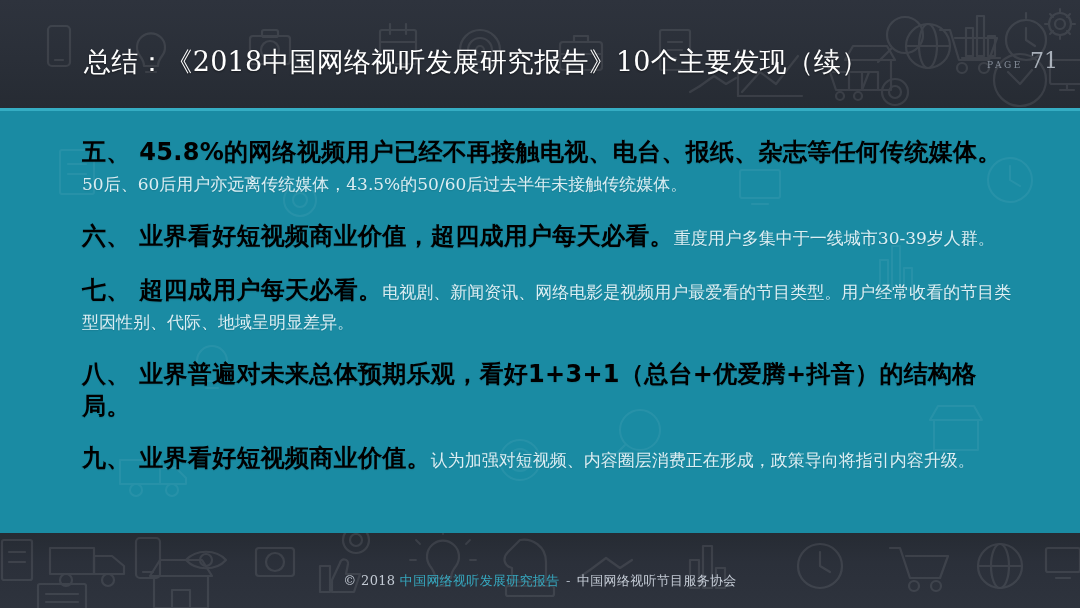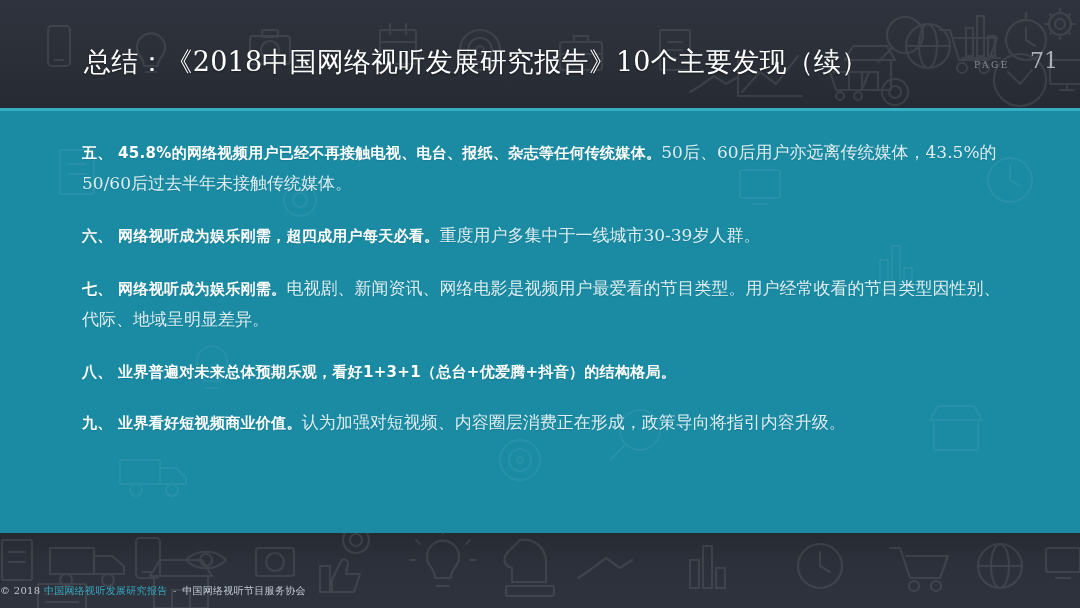--- a/index.html
+++ b/index.html
@@ -47,21 +47,21 @@
     font-family: "DejaVu Serif", "Liberation Serif", serif;
     font-weight: 400;
     text-shadow: 0 1px 2px rgba(0,0,0,0.45);
   }
   .page-marker {
     position: absolute;
     right: 22px;
     top: 48px;
     display: flex;
     align-items: baseline;
-    gap: 20px;
+    gap: 7px;
     color: #9aa3b0;
     opacity: 0.82;
   }
   .page-marker .pm-label {
     font-size: 9px;
     letter-spacing: 2.6px;
     text-transform: uppercase;
     font-family: "DejaVu Serif", "Liberation Serif", serif;
   }
   .page-marker .pm-number {
@@ -107,23 +107,23 @@
     margin-bottom: 22px;
     font-size: 17.5px;
     line-height: 30px;
     color: #dff0f4;
     font-family: "DejaVu Serif", "Liberation Serif", serif;
     text-shadow: 0 1px 1px rgba(0,0,0,0.10);
   }
   .finding:last-child { margin-bottom: 0; }
   .finding .lead {
     font-weight: bold;
-    color: #ffffff;
+    color: #000000;
     font-family: "DejaVu Sans", "Liberation Sans", sans-serif;
-    font-size: 15px;
+    font-size: 24px;
     letter-spacing: 0.3px;
   }
   .finding .rest {
     color: #dceef3;
     font-family: "DejaVu Serif", "Liberation Serif", serif;
     font-size: 17px;
   }
   .finding.tight { margin-bottom: 20px; }
 
   
@@ -133,23 +133,23 @@
     top: 533px;
     width: 1080px;
     height: 75px;
     background: linear-gradient(180deg, #262b33 0%, #2b303a 40%, #2e333d 100%);
     overflow: hidden;
   }
   .footer-credit {
     position: absolute;
     left: 0;
     right: 0;
-    top: 51px;
-    text-align: left;
-    font-size: 10px;
+    top: 39px;
+    text-align: center;
+    font-size: 13px;
     color: #c3cad4;
     letter-spacing: 0.3px;
     font-family: "DejaVu Serif", "Liberation Serif", serif;
     white-space: nowrap;
   }
   .footer-credit .fc-highlight { color: #36a8bf; }
   .footer-credit .fc-sep { color: #aab2bd; padding: 0 2px; }
 </style>
 </head>
 <body>
@@ -350,25 +350,25 @@
       </g>
     </svg>
 
     <div class="findings">
 
       <div class="finding">
         <span class="lead">五、  45.8%的网络视频用户已经不再接触电视、电台、报纸、杂志等任何传统媒体。</span><span class="rest">50后、60后用户亦远离传统媒体，43.5%的50/60后过去半年未接触传统媒体。</span>
       </div>
 
       <div class="finding">
-        <span class="lead">六、  网络视听成为娱乐刚需，超四成用户每天必看。</span><span class="rest">重度用户多集中于一线城市30-39岁人群。</span>
+        <span class="lead">六、  业界看好短视频商业价值，超四成用户每天必看。</span><span class="rest">重度用户多集中于一线城市30-39岁人群。</span>
       </div>
 
       <div class="finding">
-        <span class="lead">七、  网络视听成为娱乐刚需。</span><span class="rest">电视剧、新闻资讯、网络电影是视频用户最爱看的节目类型。用户经常收看的节目类型因性别、代际、地域呈明显差异。</span>
+        <span class="lead">七、  超四成用户每天必看。</span><span class="rest">电视剧、新闻资讯、网络电影是视频用户最爱看的节目类型。用户经常收看的节目类型因性别、代际、地域呈明显差异。</span>
       </div>
 
       <div class="finding tight">
         <span class="lead">八、  业界普遍对未来总体预期乐观，看好1+3+1（总台+优爱腾+抖音）的结构格局。</span><span class="rest"></span>
       </div>
 
       <div class="finding">
         <span class="lead">九、  业界看好短视频商业价值。</span><span class="rest">认为加强对短视频、内容圈层消费正在形成，政策导向将指引内容升级。</span>
       </div>
 

